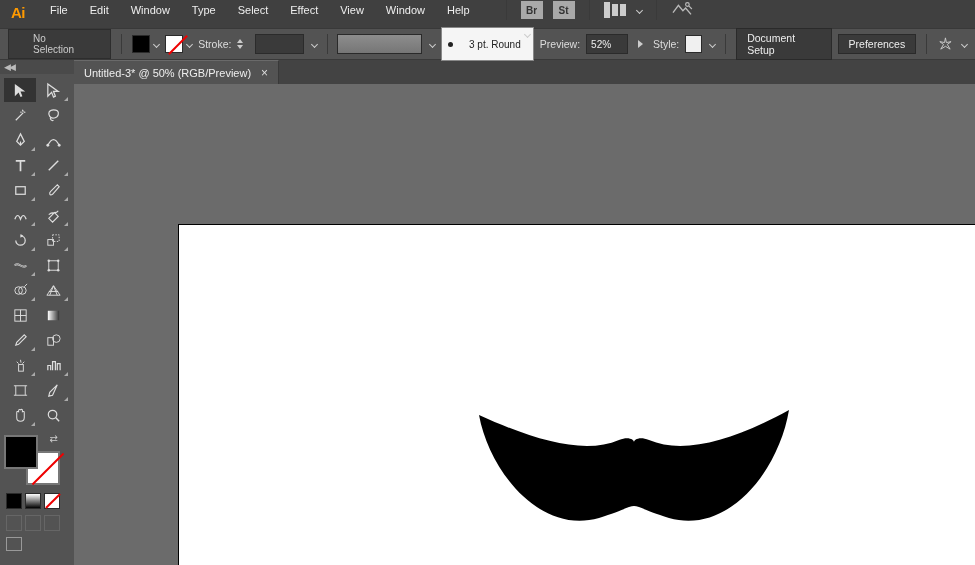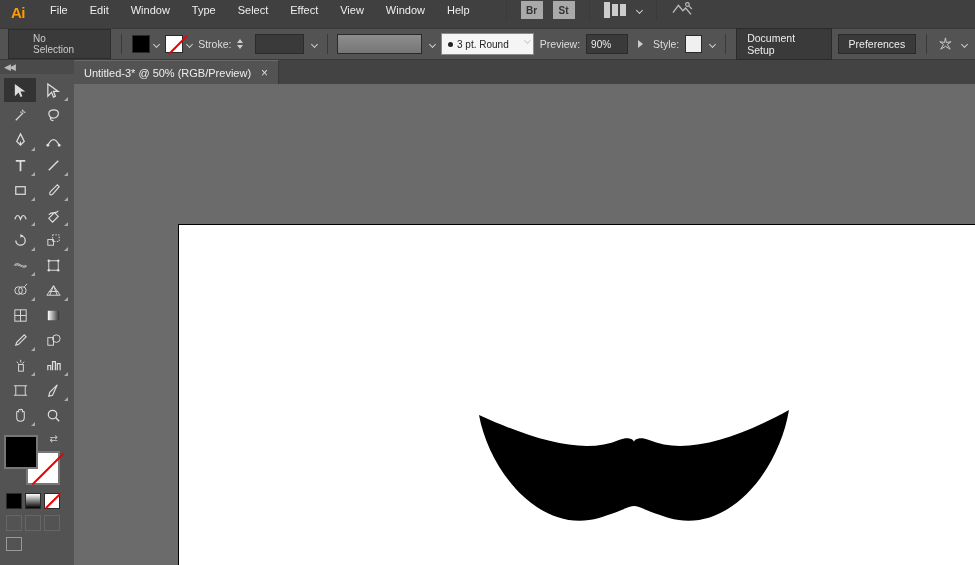--- a/index.html
+++ b/index.html
@@ -22,21 +22,21 @@
   .swatch.black { background: #000; }
   .swatch.none { background: #fff; position: relative; }
   .swatch.none::after { content: ""; position: absolute; left: -1px; top: 50%; width: 26px; height: 2px; background: #e00; transform: rotate(-45deg); transform-origin: center; }
   .lbl { color: #ddd; font-size: 10.5px; }
   .spin { width: 12px; height: 18px; display: flex; flex-direction: column; justify-content: center; gap: 2px; }
   .spin .t, .spin .b { width: 0; height: 0; border-left: 3px solid transparent; border-right: 3px solid transparent; }
   .spin .t { border-bottom: 4px solid #ccc; }
   .spin .b { border-top: 4px solid #ccc; }
   .numfield { width: 52px; height: 20px; background: #3a3a3a; border: 1px solid #2b2b2b; }
   .gradbar { width: 90px; height: 20px; background: linear-gradient(#8d8d8d, #767676); border: 1px solid #2a2a2a; }
-  .pillfield { height: 22px; background: #f5f5f5; border: 1px solid #888; color: #222; padding: 0 6px; display: flex; align-items: center; gap: 4px; font-size: 10px; position: relative; }
+  .pillfield { height: 34px; background: #f5f5f5; border: 1px solid #888; color: #222; padding: 0 6px; display: flex; align-items: center; gap: 16px; font-size: 10px; position: relative; }
   .pillfield .dot { width: 5px; height: 5px; background: #222; border-radius: 50%; }
   .pillfield .dd { position: absolute; right: 3px; top: 4px; }
   .opacity-field { width: 44px; height: 20px; background: #3a3a3a; border: 1px solid #2b2b2b; color: #eee; padding: 0 4px; display: flex; align-items: center; font-size: 10px; }
   .arrow-r { width: 0; height: 0; border-top: 4px solid transparent; border-bottom: 4px solid transparent; border-left: 5px solid #ccc; margin: 0 4px; }
   .style-swatch { width: 18px; height: 18px; background: #f0f0f0; border: 1px solid #2b2b2b; }
   .btn { background: #3a3a3a; border: 1px solid #2a2a2a; padding: 3px 10px; color: #eee; font-size: 10.5px; }
   .star-icon { width: 18px; height: 18px; display: flex; align-items: center; justify-content: center; position: relative; }
   .main { display: flex; height: calc(100% - 60px); }
   .toolcol { width: 74px; background: #535353; display: flex; flex-direction: column; }
   .tool-collapse { height: 14px; display: flex; justify-content: flex-start; align-items: center; padding-left: 4px; background: #4a4a4a; }
@@ -131,21 +131,21 @@
   <span class="chev"></span>
   <div class="sep"></div>
   <div class="gradbar"></div>
   <span class="chev"></span>
   <div class="pillfield" style="width:98px;">
     <span class="dot"></span>
     <span>3 pt. Round</span>
     <span class="chev dd"></span>
   </div>
   <div class="lbl">Preview:</div>
-  <div class="opacity-field">90%</div>
+  <div class="opacity-field">52%</div>
   <div class="arrow-r"></div>
   <div class="lbl">Style:</div>
   <div class="style-swatch"></div>
   <span class="chev"></span>
   <div class="sep"></div>
   <div class="btn">Document Setup</div>
   <div class="btn">Preferences</div>
   <div class="sep"></div>
   <div class="star-icon">
     <svg viewBox="0 0 18 18">

